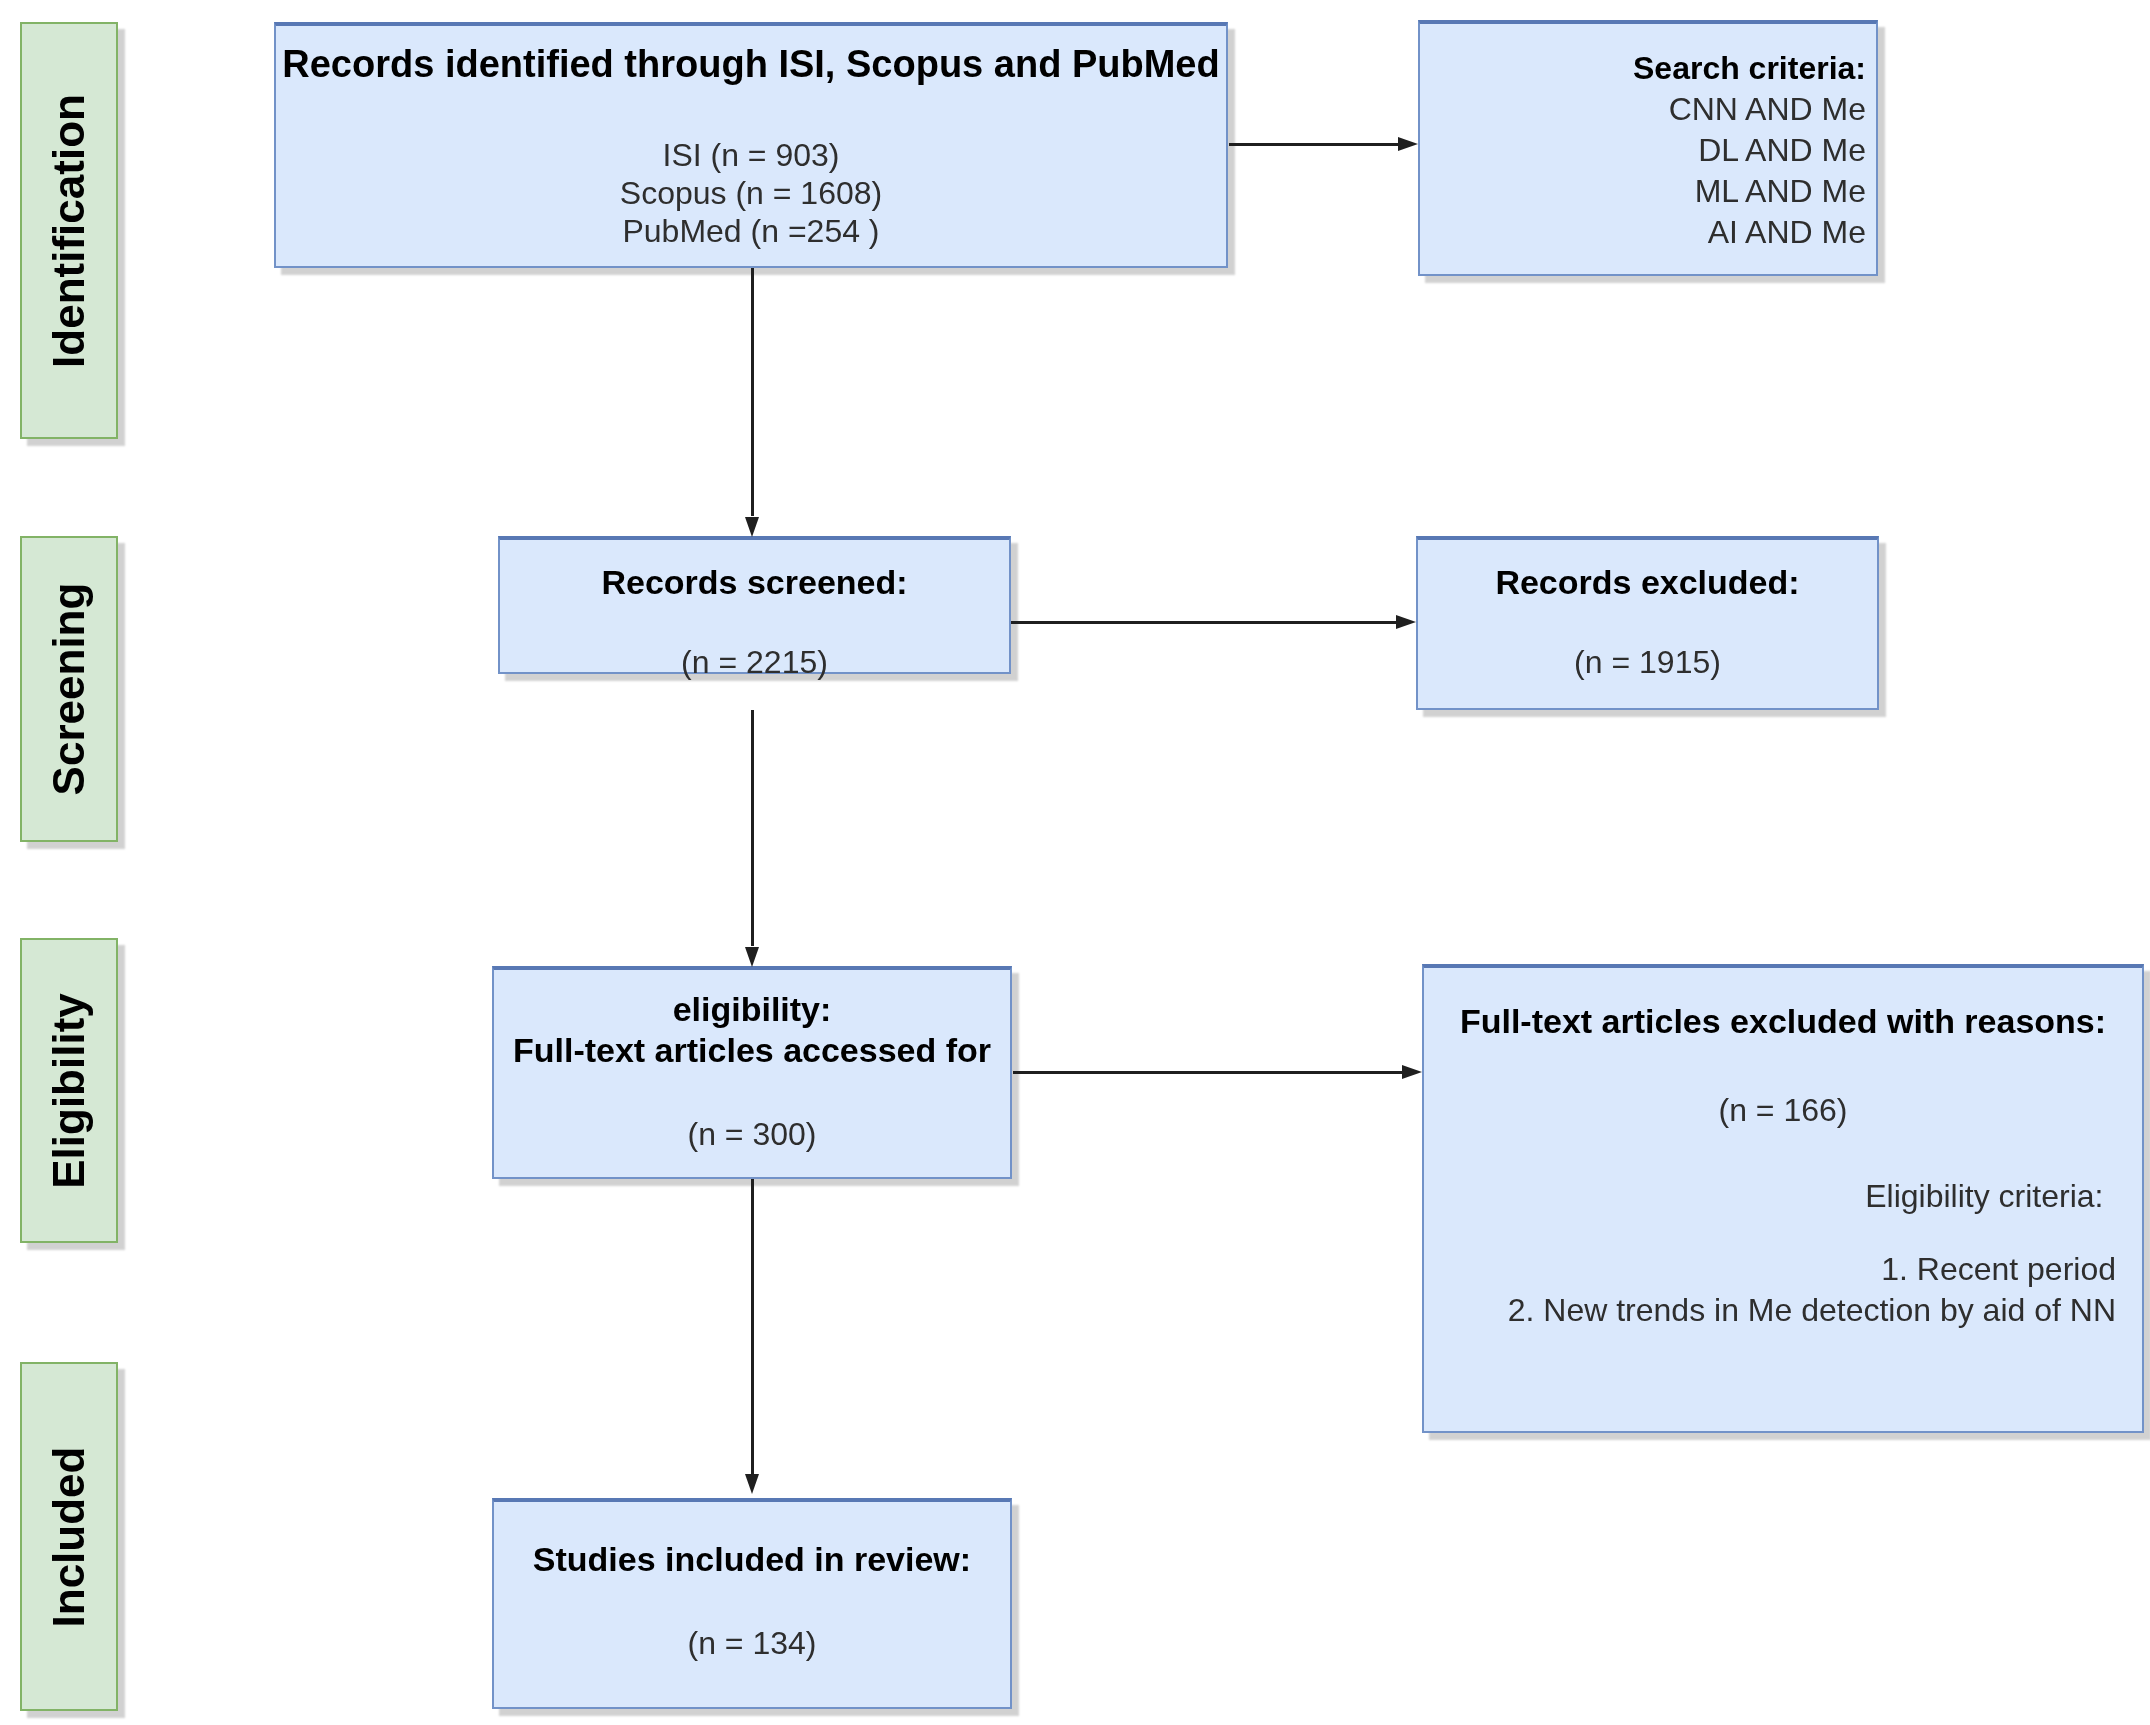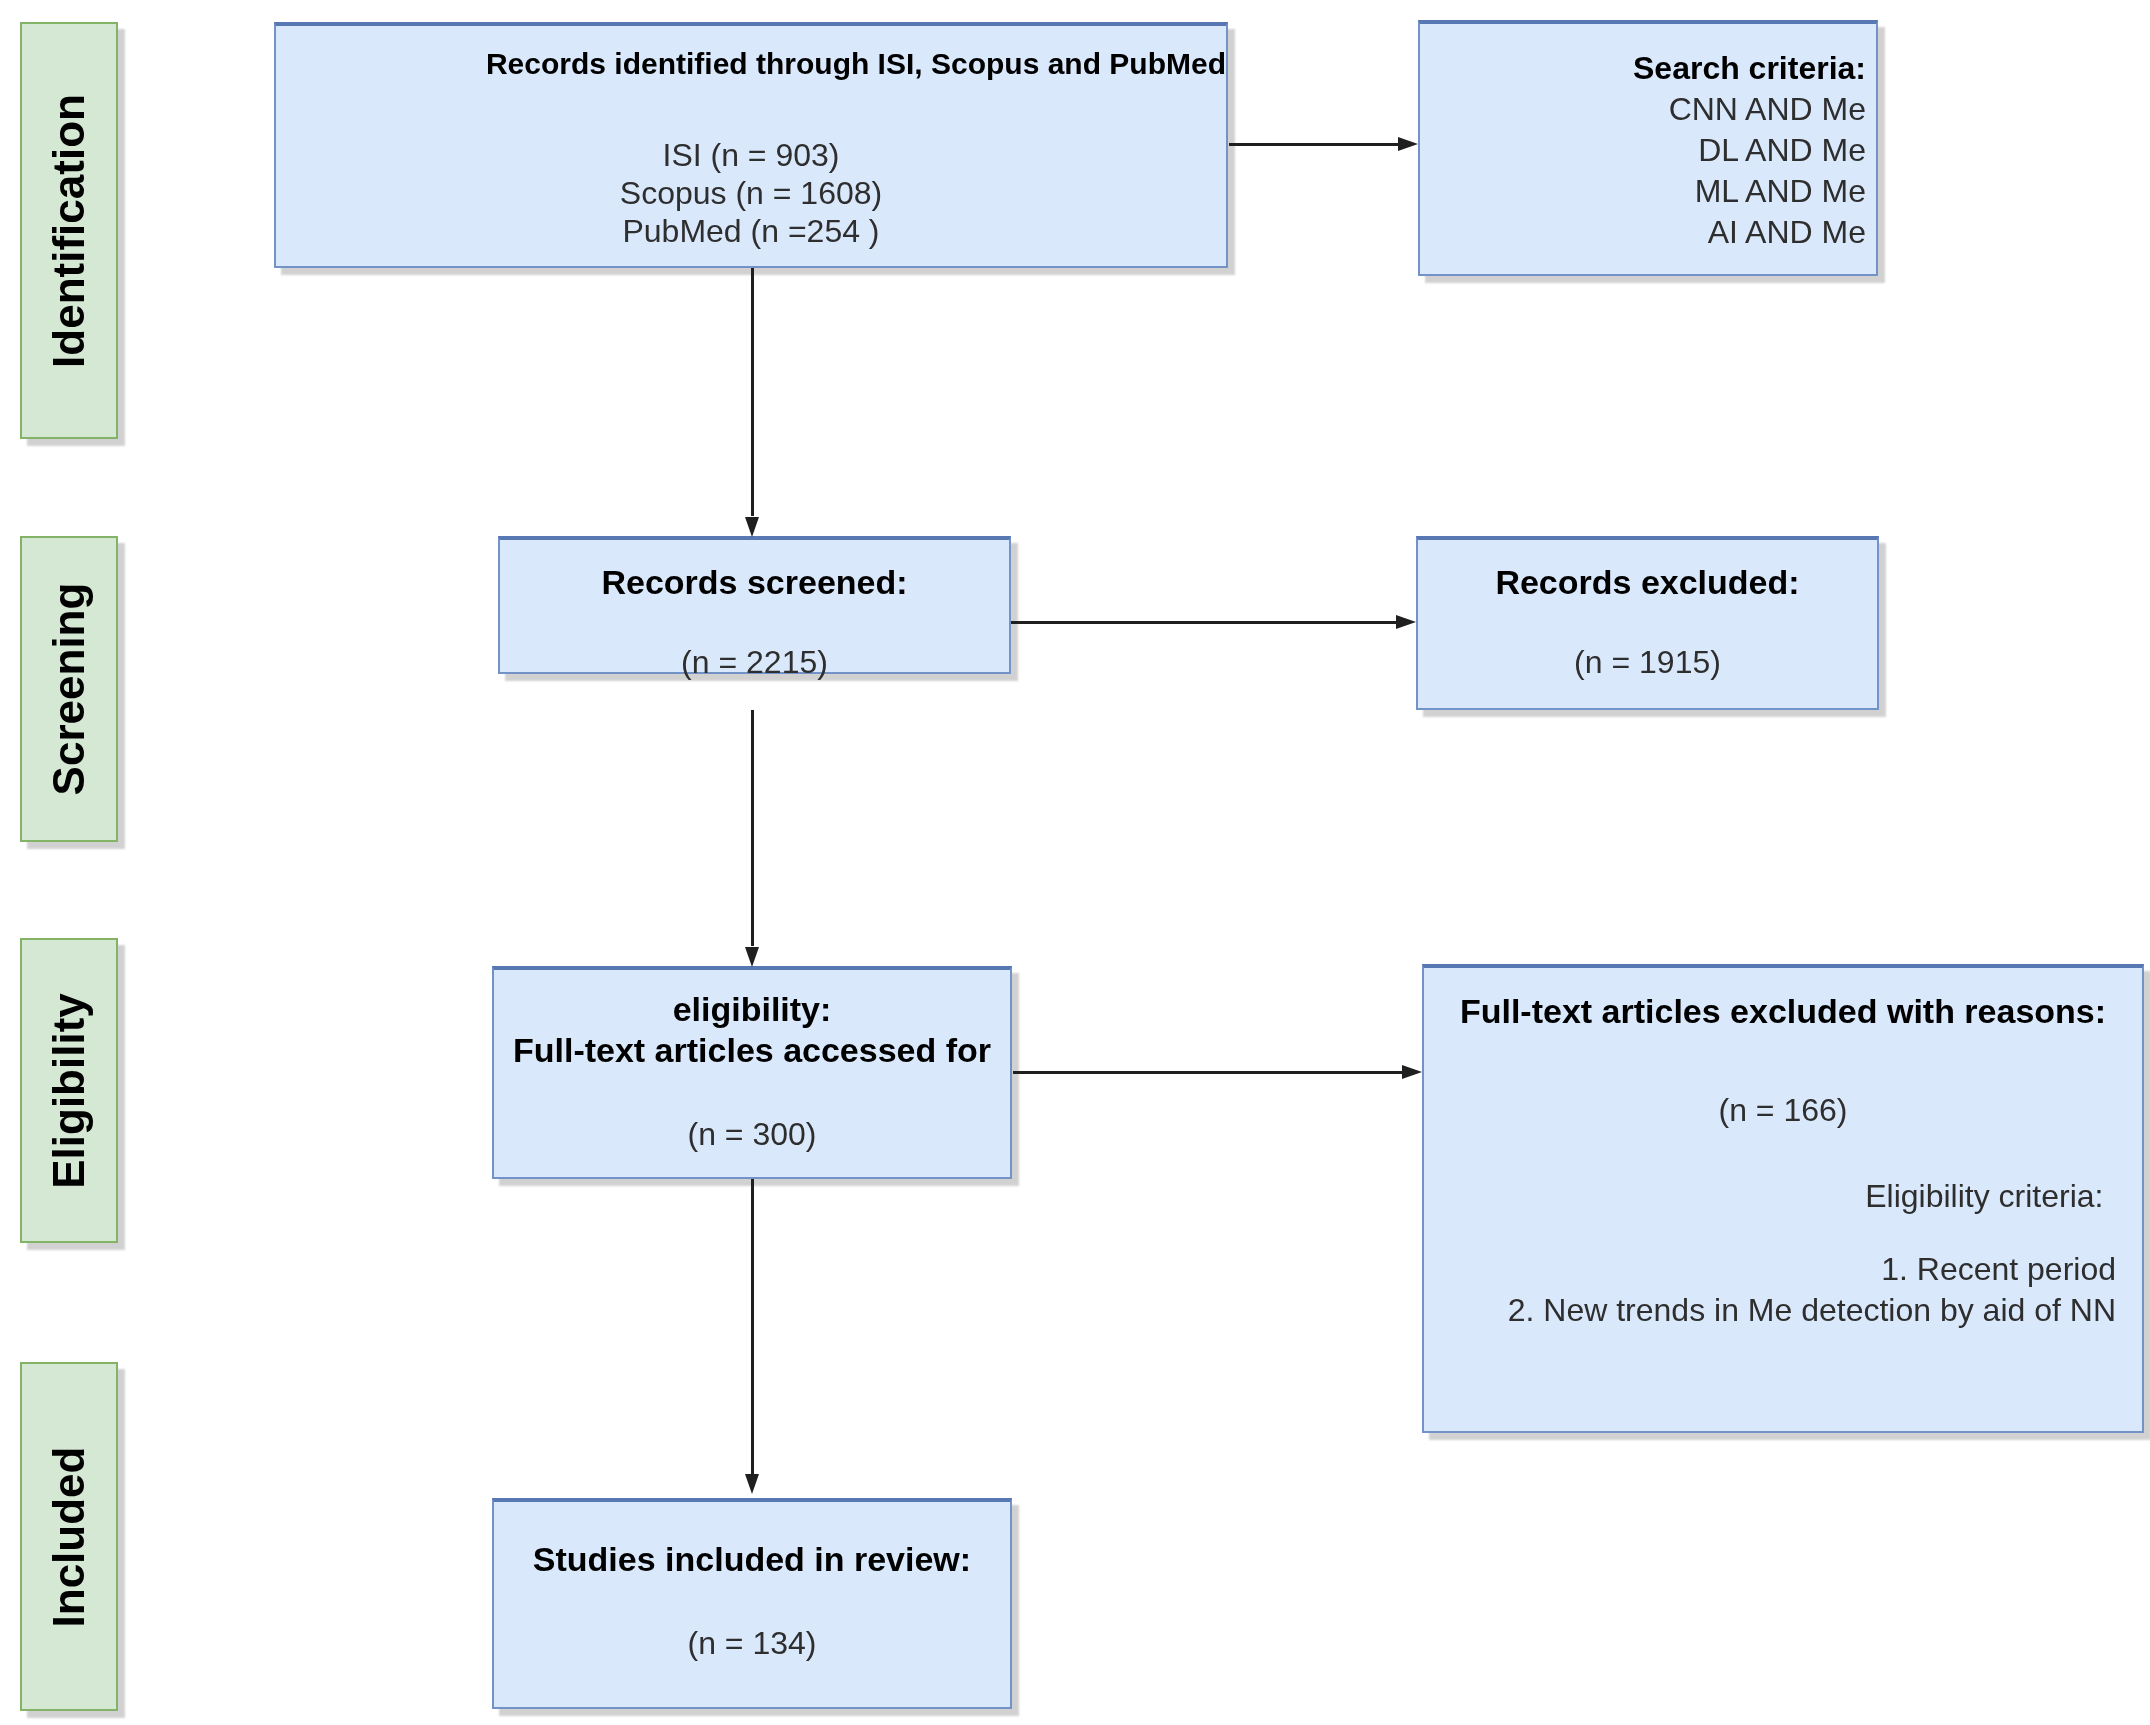--- a/index.html
+++ b/index.html
@@ -31,21 +31,21 @@
   .bbox{
     position:absolute;
     background:#dae8fc;
     border:2.6px solid #7292c8;
     border-top:4.6px solid #5878b4;
     box-shadow:6.6px 6.6px 2px rgba(0,0,0,0.18);
     box-sizing:border-box;
   }
   .btxt{position:absolute;left:0;width:100%;text-align:center;color:#2e2e2e;}
   .bold{font-weight:bold;color:#000000;}
-  .t-main{font-size:30px;line-height:42px;text-align:right;}
+  .t-main{font-size:38px;line-height:42px;}
   .t-std{font-size:34px;line-height:38px;}
   .b-std{font-size:32px;line-height:38px;}
   .lh62{line-height:41px;}
   .left-align{text-align:right;}
   
   .hline{position:absolute;height:3.3px;background:#1f1f1f;}
   .vline{position:absolute;width:3.3px;background:#1f1f1f;}
   .head-right{
     position:absolute;width:0;height:0;
     border-top:7.3px solid transparent;
@@ -108,21 +108,21 @@
 
   <div class="bbox" style="left:492px;top:966px;width:520px;height:213px">
     <div class="btxt bold t-std lh62" style="top:18.5px">
       <div>eligibility:</div>
       <div>Full-text articles accessed for</div>
     </div>
     <div class="btxt b-std" style="top:145px">(n = 300)</div>
   </div>
 
   <div class="bbox" style="left:1422px;top:964px;width:722px;height:469px">
-    <div class="btxt bold t-std" style="top:24px">Full-text articles excluded with reasons:</div>
+    <div class="btxt bold t-std" style="top:34px">Full-text articles excluded with reasons:</div>
     <div class="btxt b-std" style="top:123px">(n = 166)</div>
     <div class="btxt b-std left-align" style="top:209px;left:18.5px;width:661px">Eligibility criteria:</div>
     <div class="btxt b-std left-align lh62" style="top:281px;left:45px;width:647px">
       <div>1. Recent period</div>
       <div>2. New trends in Me detection by aid of NN</div>
     </div>
   </div>
 
   <div class="bbox" style="left:492px;top:1498px;width:520px;height:211px">
     <div class="btxt bold t-std" style="top:38px">Studies included in review:</div>

